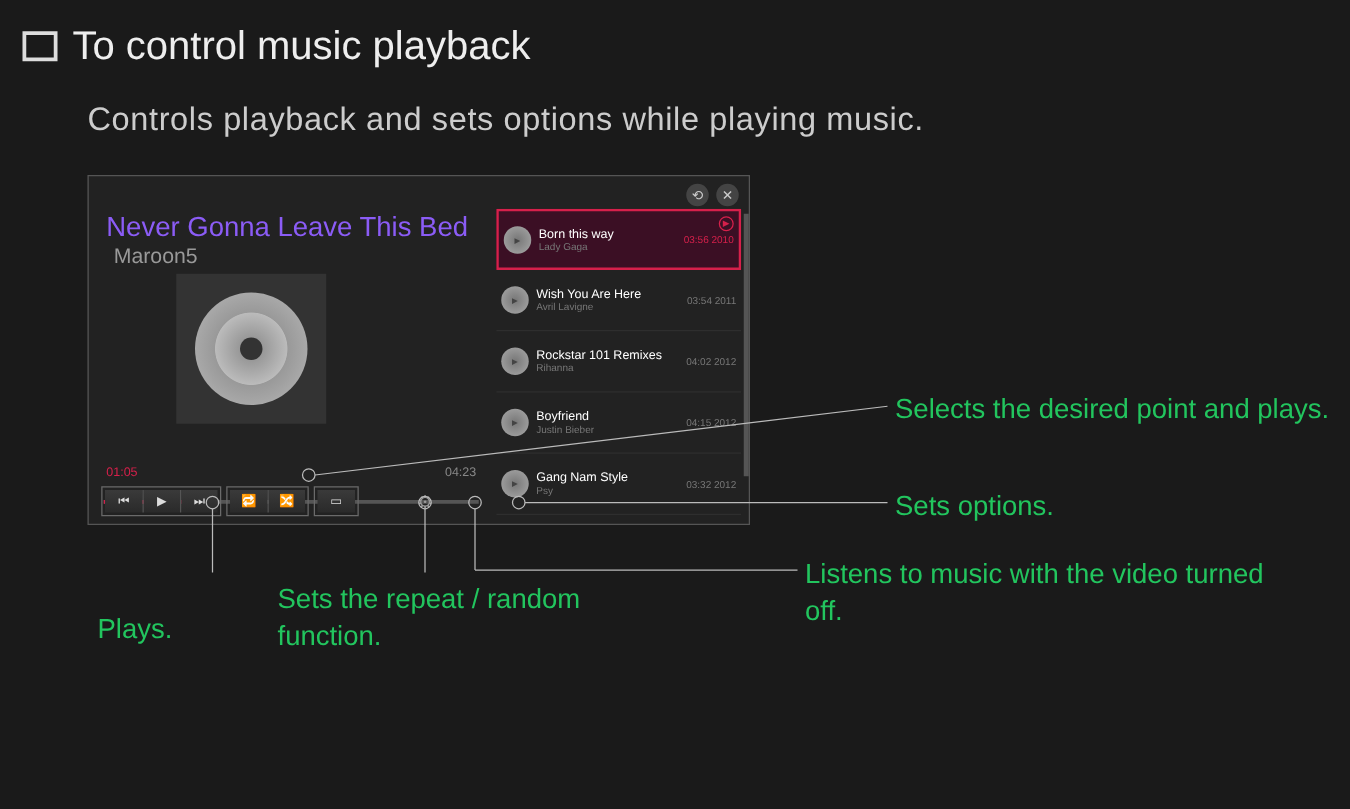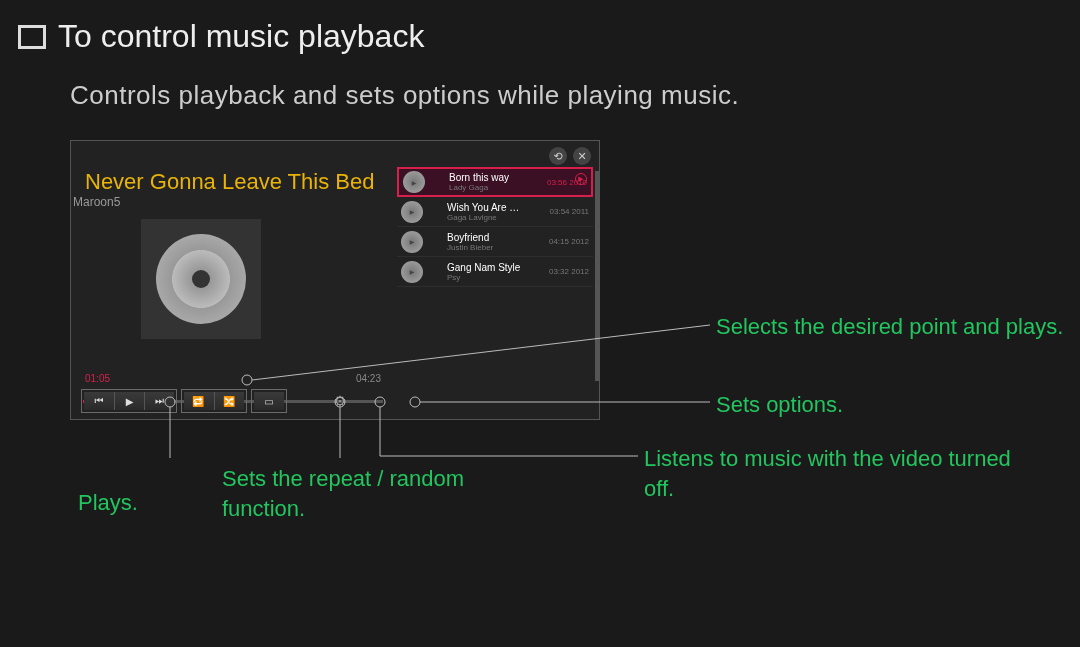--- a/index.html
+++ b/index.html
@@ -53,26 +53,26 @@
     border-radius: 50%;
     background: #444;
     color: #ccc;
     font-size: 11px;
     display: flex; align-items: center; justify-content: center;
   }
   .now-title {
     position: absolute;
     top: 28px; left: 14px;
     font-size: 22px;
-    color: #eab308;
+    color: #8b5cf6;
   }
   .now-artist {
     position: absolute;
-    top: 54px; left: 2px;
-    font-size: 12px;
+    top: 54px; left: 20px;
+    font-size: 17px;
     color: #999;
   }
   .album-art {
     position: absolute;
     top: 78px; left: 70px;
     width: 120px; height: 120px;
     background: #333;
     display: flex; align-items: center; justify-content: center;
   }
   .disc {
@@ -148,24 +148,24 @@
   .playlist {
     position: absolute;
     top: 26px; right: 6px;
     width: 196px;
     height: 248px;
     overflow: hidden;
   }
   .track {
     display:flex; align-items:center;
     padding: 4px 4px;
-    gap: 24px;
+    gap: 6px;
     border-bottom: 1px solid #2e2e2e;
     position: relative;
-    height: 30px;
+    height: 49px;
   }
   .track.sel {
     border: 2px solid #d6204b;
     background: #3b0f24;
   }
   .track-art {
     width: 22px; height: 22px; border-radius:50%;
     background: radial-gradient(circle,#777,#aaa);
     flex-shrink:0;
     position:relative;
@@ -281,23 +281,31 @@
           <div class="track-title">Born this way</div>
           <div class="track-artist">Lady Gaga</div>
         </div>
         <div class="track-meta">03:56 2010</div>
         <div class="track-selplay">▶</div>
       </div>
       <div class="track">
         <div class="track-art"></div>
         <div class="track-text">
           <div class="track-title">Wish You Are Here</div>
-          <div class="track-artist">Gaga Lavigne</div>
+          <div class="track-artist">Avril Lavigne</div>
         </div>
         <div class="track-meta">03:54 2011</div>
+      </div>
+      <div class="track">
+        <div class="track-art"></div>
+        <div class="track-text">
+          <div class="track-title">Rockstar 101 Remixes</div>
+          <div class="track-artist">Rihanna</div>
+        </div>
+        <div class="track-meta">04:02 2012</div>
       </div>
       <div class="track">
         <div class="track-art"></div>
         <div class="track-text">
           <div class="track-title">Boyfriend</div>
           <div class="track-artist">Justin Bieber</div>
         </div>
         <div class="track-meta">04:15 2012</div>
       </div>
       <div class="track">

